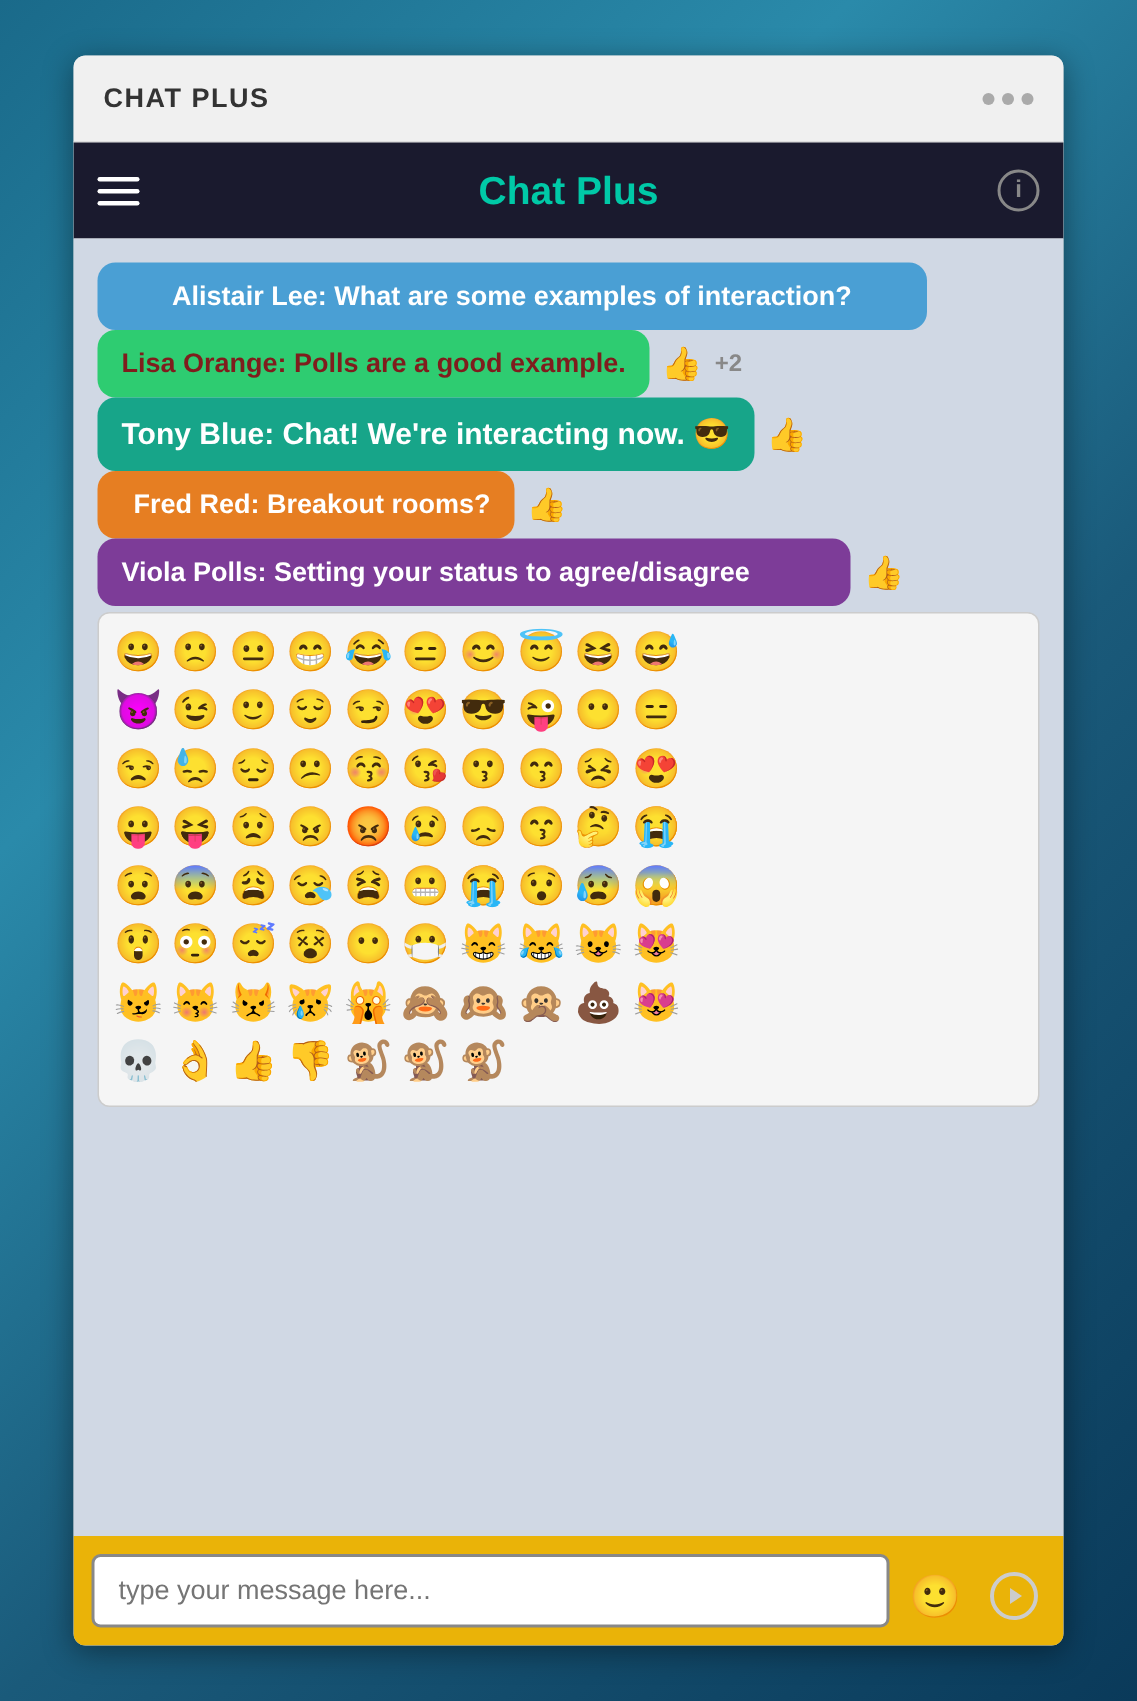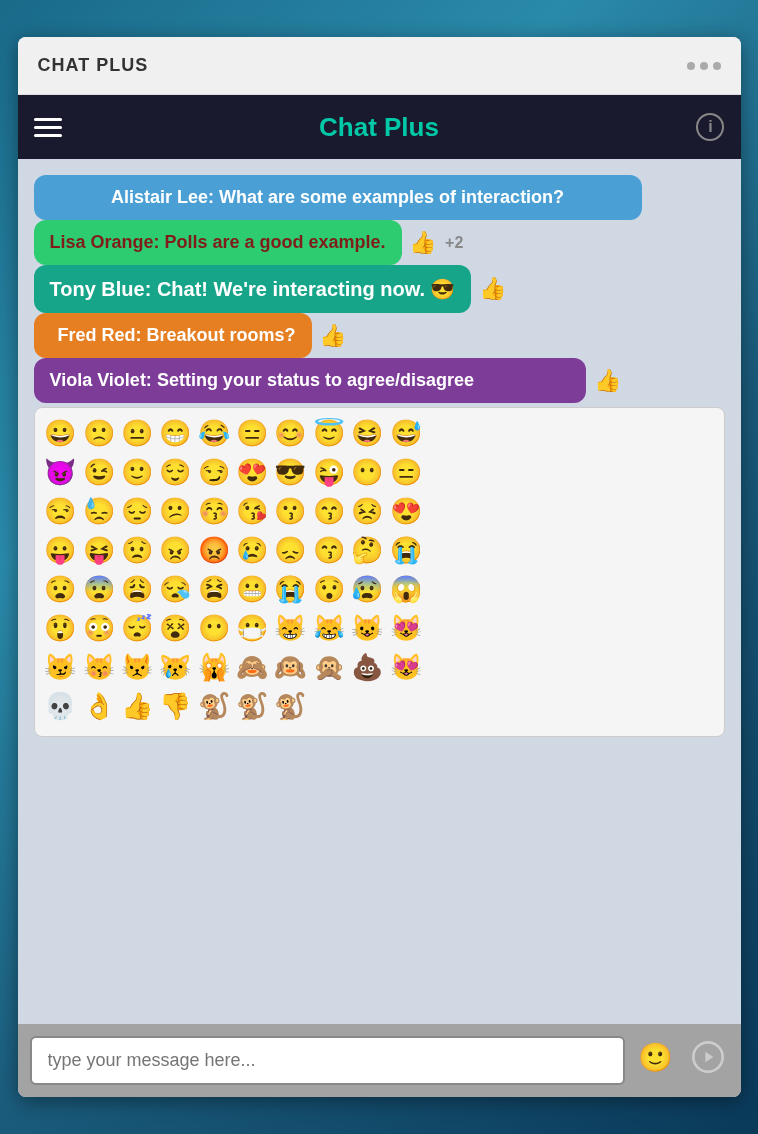--- a/index.html
+++ b/index.html
@@ -6,21 +6,21 @@
     body {
       width: 758px;
       height: 1134px;
       background: linear-gradient(135deg, #1a6a8a 0%, #2a8aaa 30%, #1a5a7a 60%, #0a3a5a 100%);
       display: flex;
       align-items: center;
       justify-content: center;
       font-family: Arial, sans-serif;
     }
     .window {
-      width: 723px;
+      width: 660px;
       height: 1060px;
       background: #e8e8e8;
       border-radius: 8px;
       overflow: hidden;
       display: flex;
       flex-direction: column;
       box-shadow: 0 4px 20px rgba(0,0,0,0.4);
     }
     .title-bar {
       background: #f0f0f0;
@@ -171,24 +171,24 @@
       flex-wrap: nowrap;
       gap: 2px;
       margin-bottom: 4px;
     }
     .emoji-item {
       font-size: 26px;
       cursor: pointer;
       padding: 2px;
     }
     .input-area {
-      background: #a3a3a3;
+      background: #eab308;
       padding: 12px;
       display: flex;
-      align-items: flex-start;
+      align-items: flex-end;
       gap: 10px;
       flex-shrink: 0;
     }
     .message-input {
       flex: 1;
       padding: 12px 16px;
       border-radius: 6px;
       border: 2px solid #888;
       font-size: 18px;
       color: #aaa;
@@ -270,21 +270,21 @@
 
     <div class="message-row">
       <div class="message-bubble fred">
         <span><strong>Fred Red: </strong> Breakout rooms?</span>
       </div>
       <button class="like-btn">👍</button>
     </div>
 
     <div class="message-row">
       <div class="message-bubble viola">
-        <span><strong>Viola Violet: </strong> Setting your status to agree/disagree</span>
+        <span><strong>Viola Polls: </strong> Setting your status to agree/disagree</span>
       </div>
       <button class="like-btn">👍</button>
     </div>
 
     <div class="emoji-panel">
       <div class="emoji-row">
         <span class="emoji-item">😀</span>
         <span class="emoji-item">🙁</span>
         <span class="emoji-item">😐</span>
         <span class="emoji-item">😁</span>

